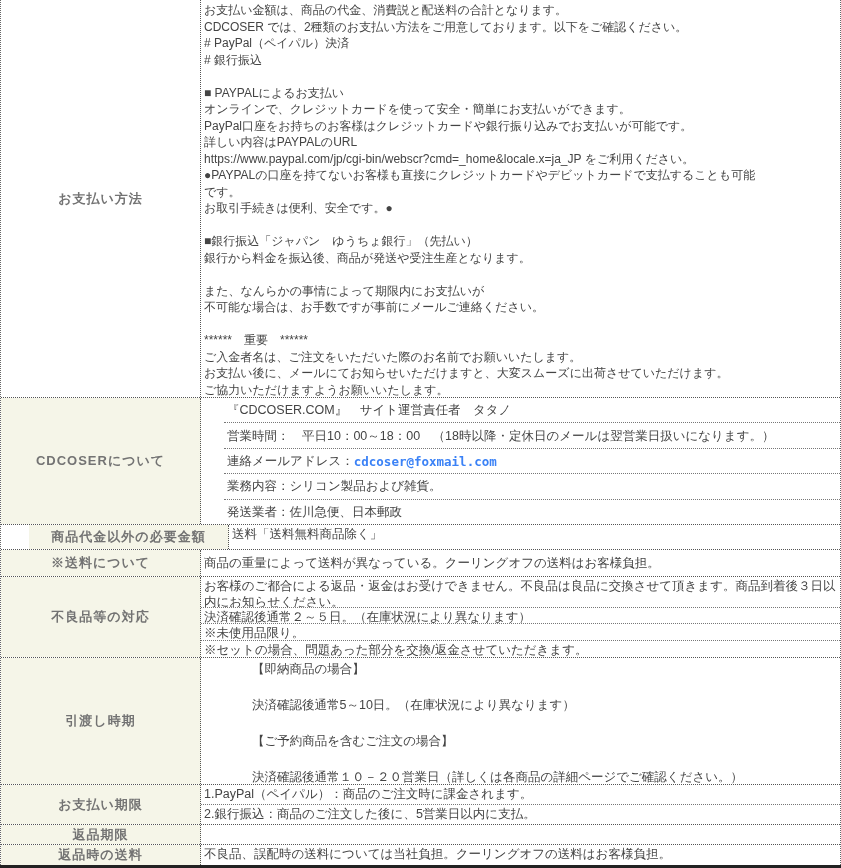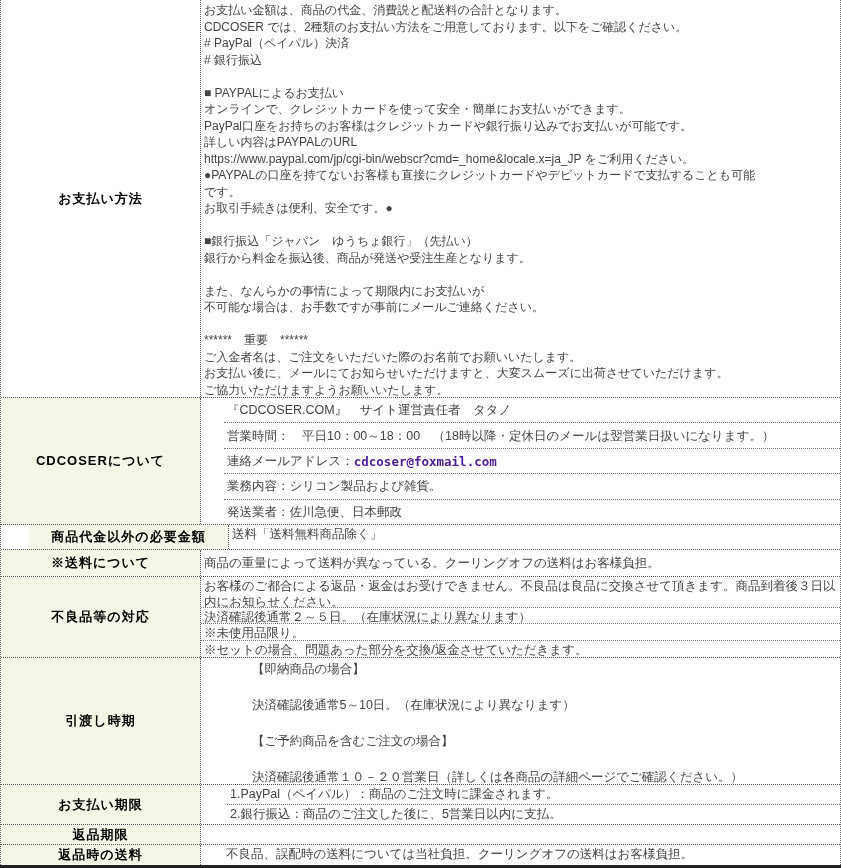--- a/index.html
+++ b/index.html
@@ -16,21 +16,21 @@
     border-right:1px dotted #666;
   }
   .table-row { display:flex; border-bottom:1px dotted #555; overflow:hidden; }
   .table-row:last-child { border-bottom:none; }
   .label-cell {
     flex:0 0 200px; width:200px;
     background:#f5f5e8;
     border-right:1px dotted #555;
     display:flex; align-items:center; justify-content:center;
     text-align:center;
-    font-weight:bold; font-size:13px; color:#000000;
+    font-weight:bold; font-size:13px; color:#737373;
     padding:0 6px;
     letter-spacing:1px;
   }
   .row-0 .label-cell { background:#ffffff; }
   .content-col { flex:1 1 auto; min-width:0; display:flex; flex-direction:column; }
   .content-cell {
     flex:1 1 auto; overflow:hidden;
     border-bottom:1px dotted #777;
     font-size:12.5px; line-height:17px;
     padding:1px 2px 0 3px;
@@ -46,28 +46,28 @@
   .row-1 { height:127px; }
   .row-1 .content-cell { display:flex; align-items:center;margin-left:23px; }
   .row-2 { height:25px;padding-left:28px; }
   .row-3 { height:27px; }
   .row-3 .content-cell { display:flex; align-items:center; }
   .row-4 { height:81px; }
   .row-4 .content-cell { line-height:16px; padding-top:1px; padding-bottom:1px; }
   .row-5 { height:127px; }
   .row-5 .content-cell { line-height:18px; padding-top:2px;margin-left:48px; }
   .row-6 { height:40px; }
-  .row-6 .content-cell { line-height:16px;margin-left:26px; }
+  .row-6 .content-cell { line-height:16px; }
   .row-7 { height:20px; }
-  .row-8 { height:20px;gap:22px; }
+  .row-8 { height:20px; }
 
   .bold-part {
     font-weight:bold;
     font-family:"DejaVu Sans Mono", monospace;
-    color:#4c1d95;
+    color:#3b82f6;
     font-size:12.5px;
   }
   .bottom-bar { width:841px; height:3px; background:#222222; }
 </style>
 </head>
 <body>
 
 <div class="page">
   <div class="info-table">
       <div class="table-row row-0">

